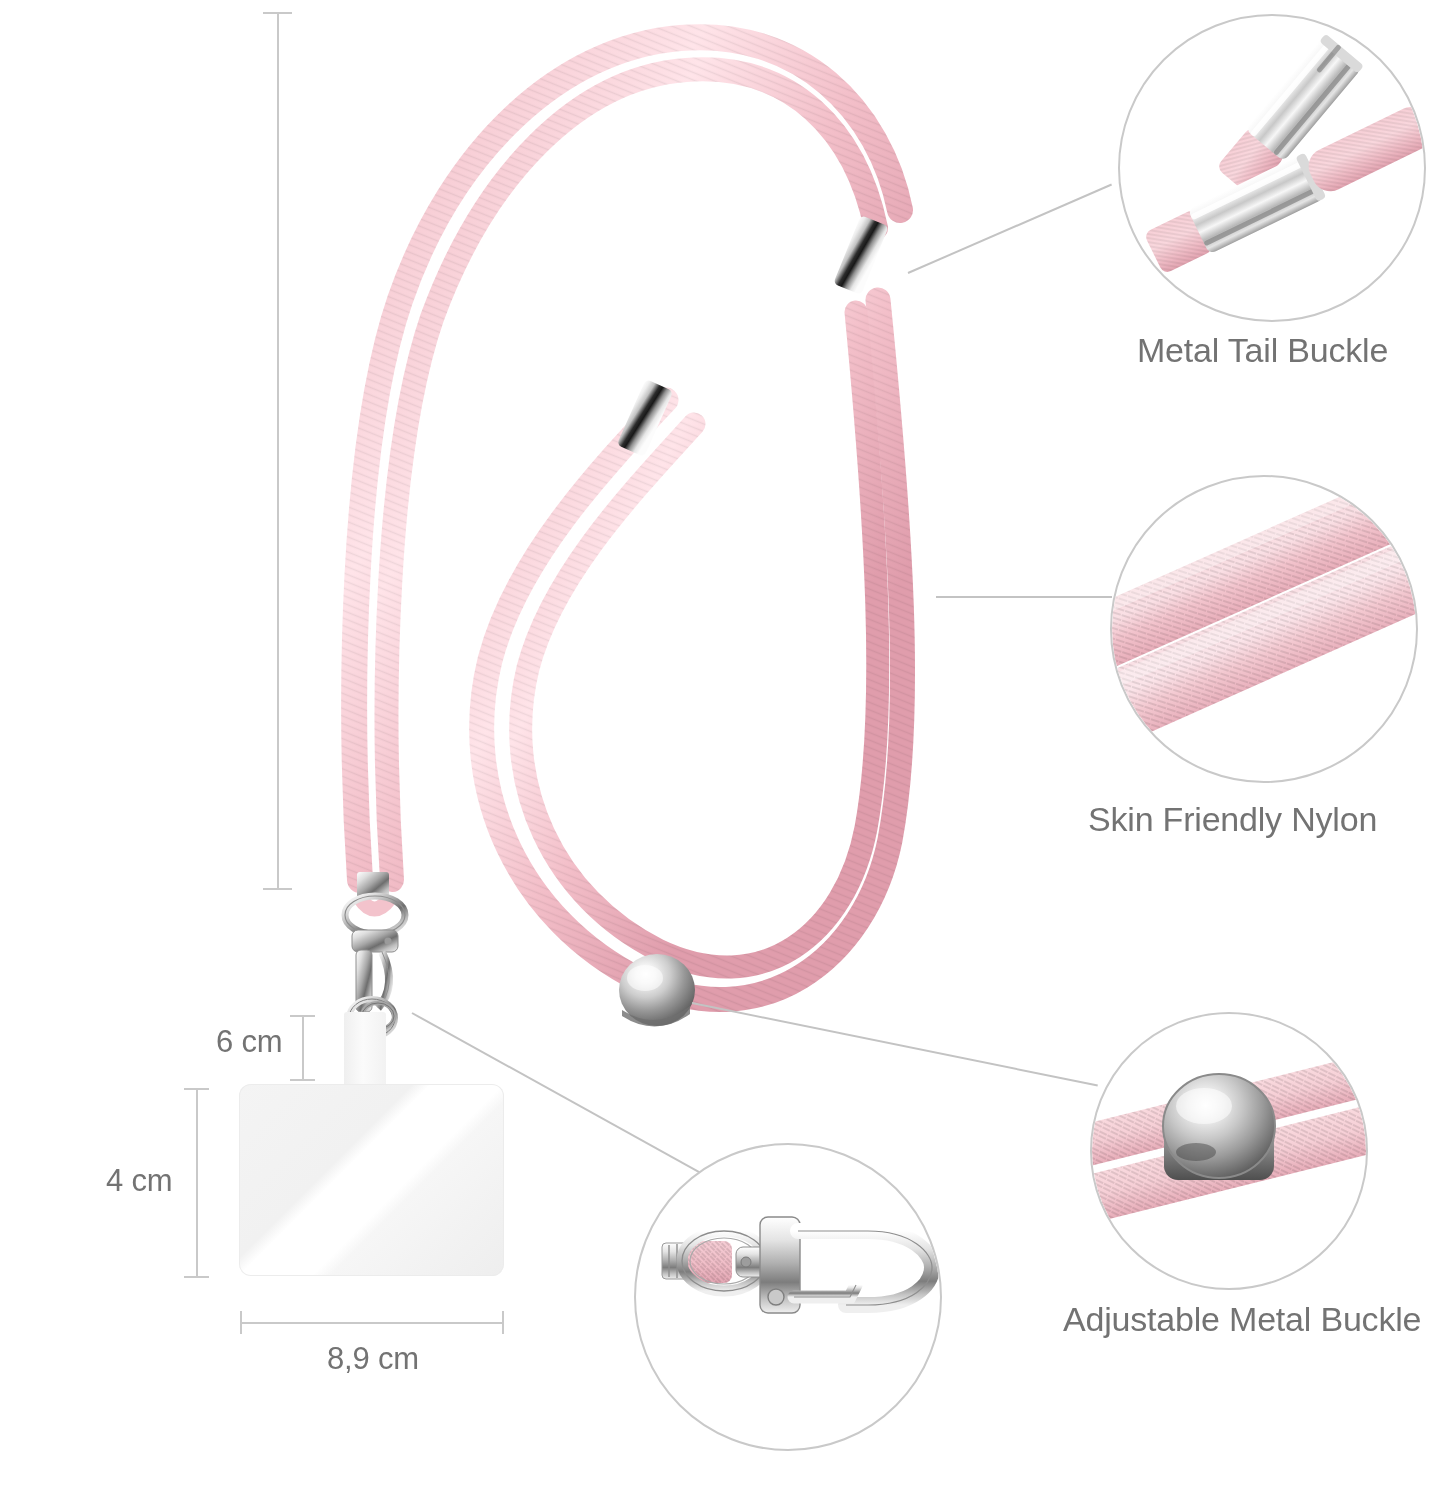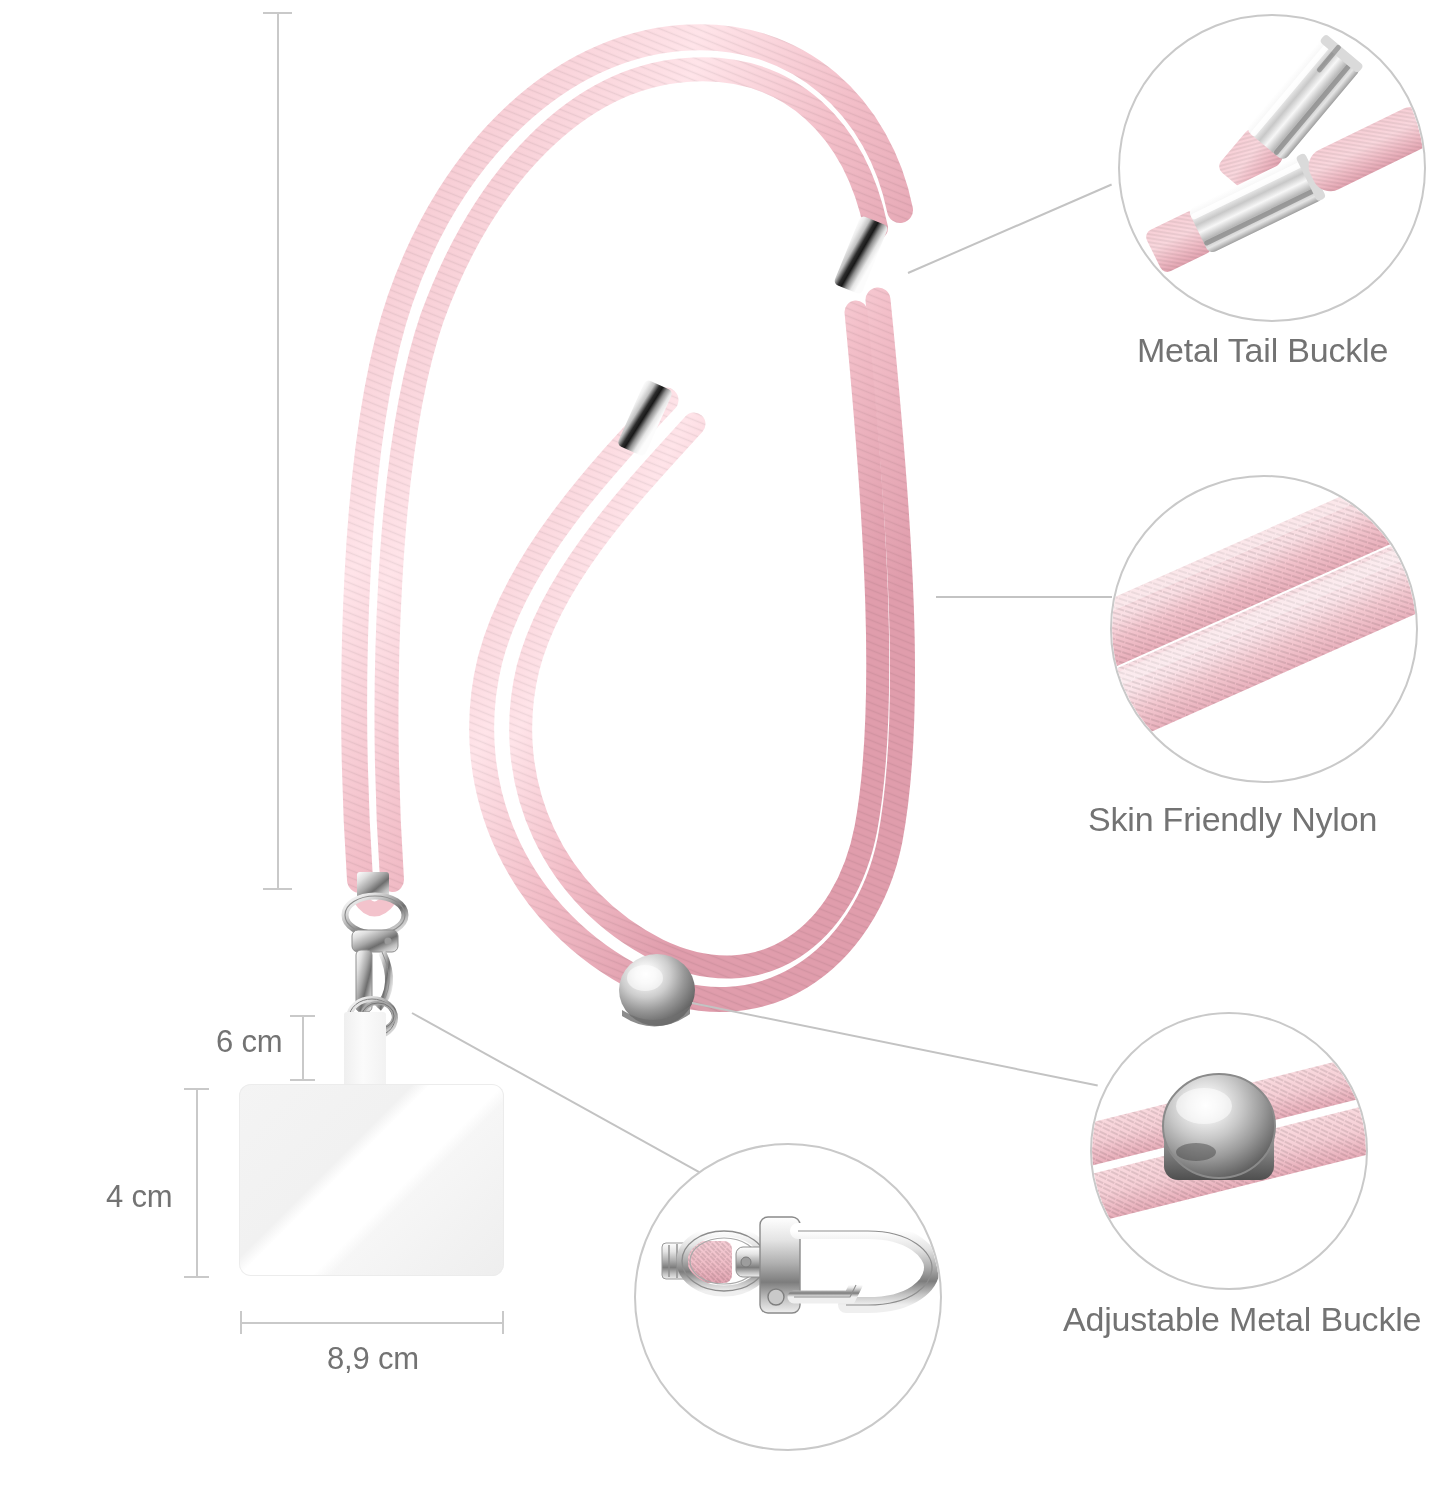--- a/index.html
+++ b/index.html
@@ -231,21 +231,21 @@
 
   <div class="abs dimline dim-v" style="left:196px; top:1088px; height:190px;"></div>
   <div class="abs dim-cap-h" style="left:184px; top:1088px; width:25px;"></div>
   <div class="abs dim-cap-h" style="left:184px; top:1276px; width:25px;"></div>
 
   <div class="abs dimline dim-h" style="left:240px; top:1322px; width:264px;"></div>
   <div class="abs dim-cap-v" style="left:240px; top:1311px; height:23px;"></div>
   <div class="abs dim-cap-v" style="left:502px; top:1311px; height:23px;"></div>
 
   <div class="abs label label-dim" style="left:216px; top:1024px;">6 cm</div>
-  <div class="abs label label-dim" style="left:106px; top:1163px;margin-top:16px;">4 cm</div>
+  <div class="abs label label-dim" style="left:106px; top:1163px;">4 cm</div>
   <div class="abs label label-dim" style="left:327px; top:1341px;">8,9 cm</div>
 
   <div class="abs leader" style="left:908px; top:272px; width:222px; transform:rotate(-23.5deg);"></div>
 
   <div class="abs leader" style="left:936px; top:596px; width:176px;"></div>
 
   <div class="abs leader" style="left:692px; top:1002px; width:414px; transform:rotate(11.5deg);"></div>
 
   <div class="abs leader" style="left:412px; top:1012px; width:350px; transform:rotate(29deg);"></div>
 

